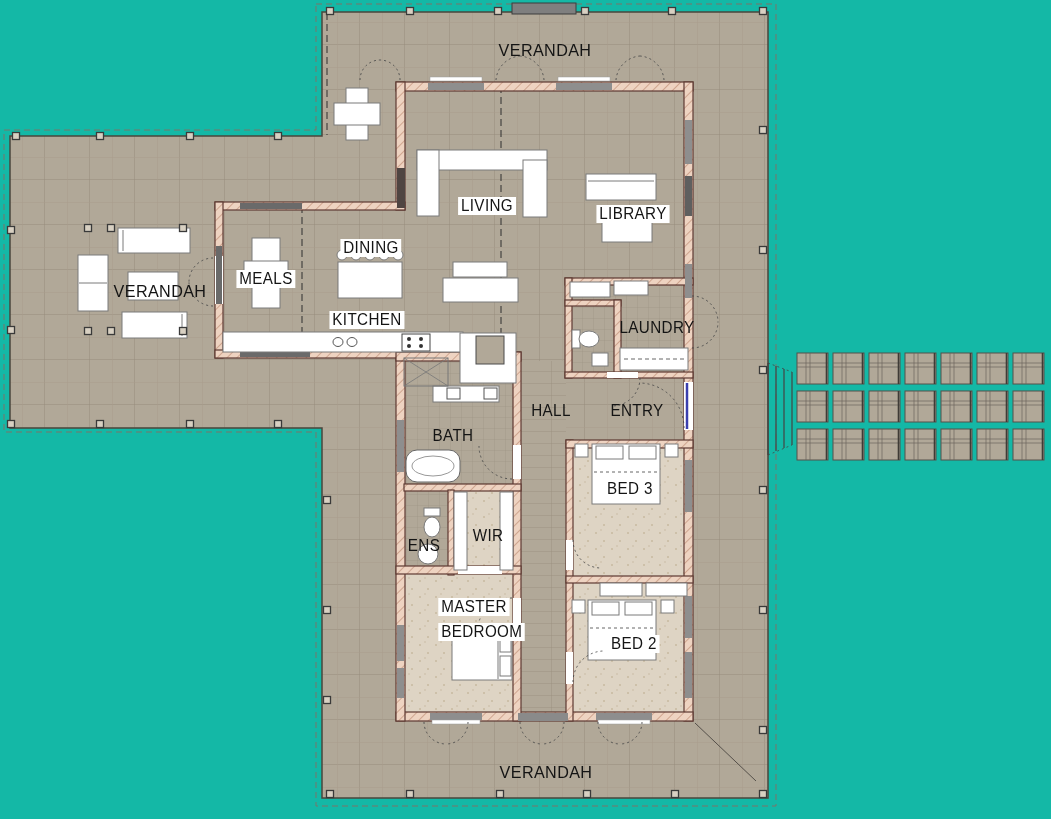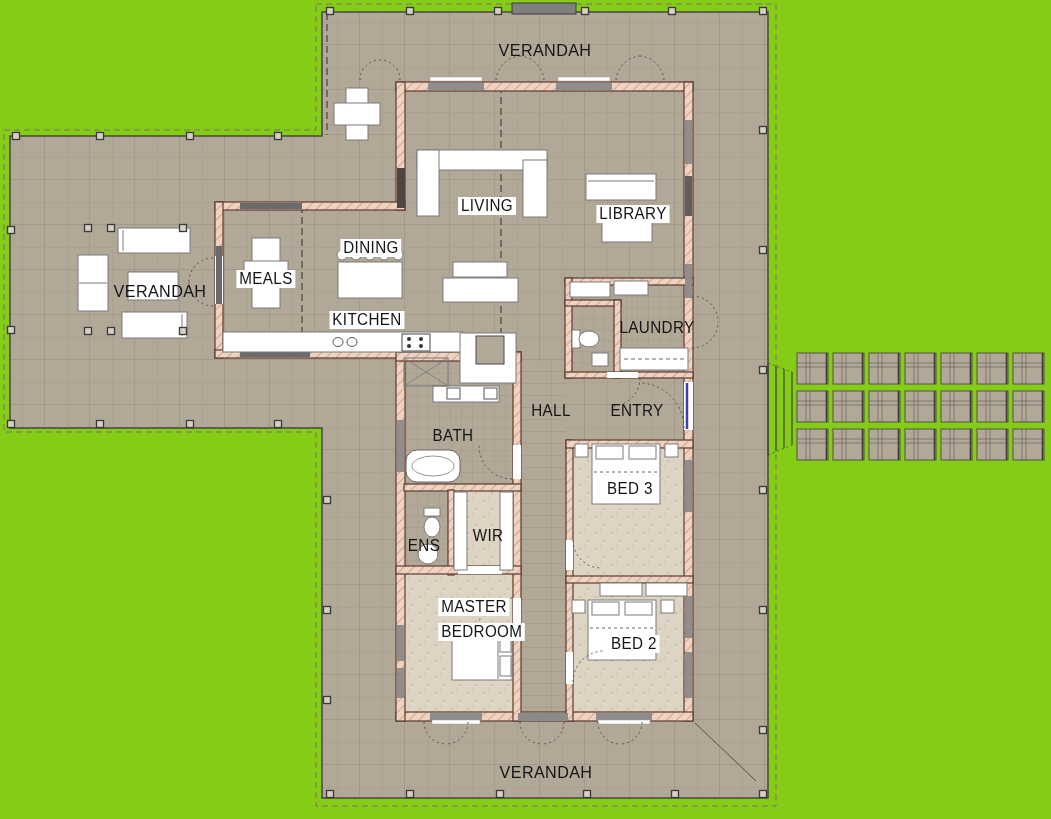--- a/index.html
+++ b/index.html
@@ -1,16 +1,16 @@
 <!DOCTYPE html>
 <html><head>
 <meta charset="utf-8">
 <style>
   html,body{margin:0;padding:0;background:#ffffff;}
-  .page{position:relative;width:1051px;height:819px;background:#84cc16;overflow:hidden;
+  .page{position:relative;width:1051px;height:819px;background:#14b8a6;overflow:hidden;
         font-family:"Liberation Sans",sans-serif;}
   .page svg{position:absolute;left:0;top:0;}
   .lbl{position:absolute;transform:translate(-50%,-50%) scaleX(.95);
        font-size:16px;letter-spacing:.4px;color:#141414;white-space:nowrap;line-height:1;}
   .lbl.vh{font-size:17px;}
   .chip{background:#ffffff;padding:1px 3px;}
   .lbl-master{position:absolute;left:436px;top:598px;transform:scaleX(.95);
        font-size:16px;letter-spacing:.4px;color:#141414;line-height:1;}
   .lbl-master div{background:#fff;display:inline-block;padding:1px 3px;margin-bottom:7px;}
 </style>

